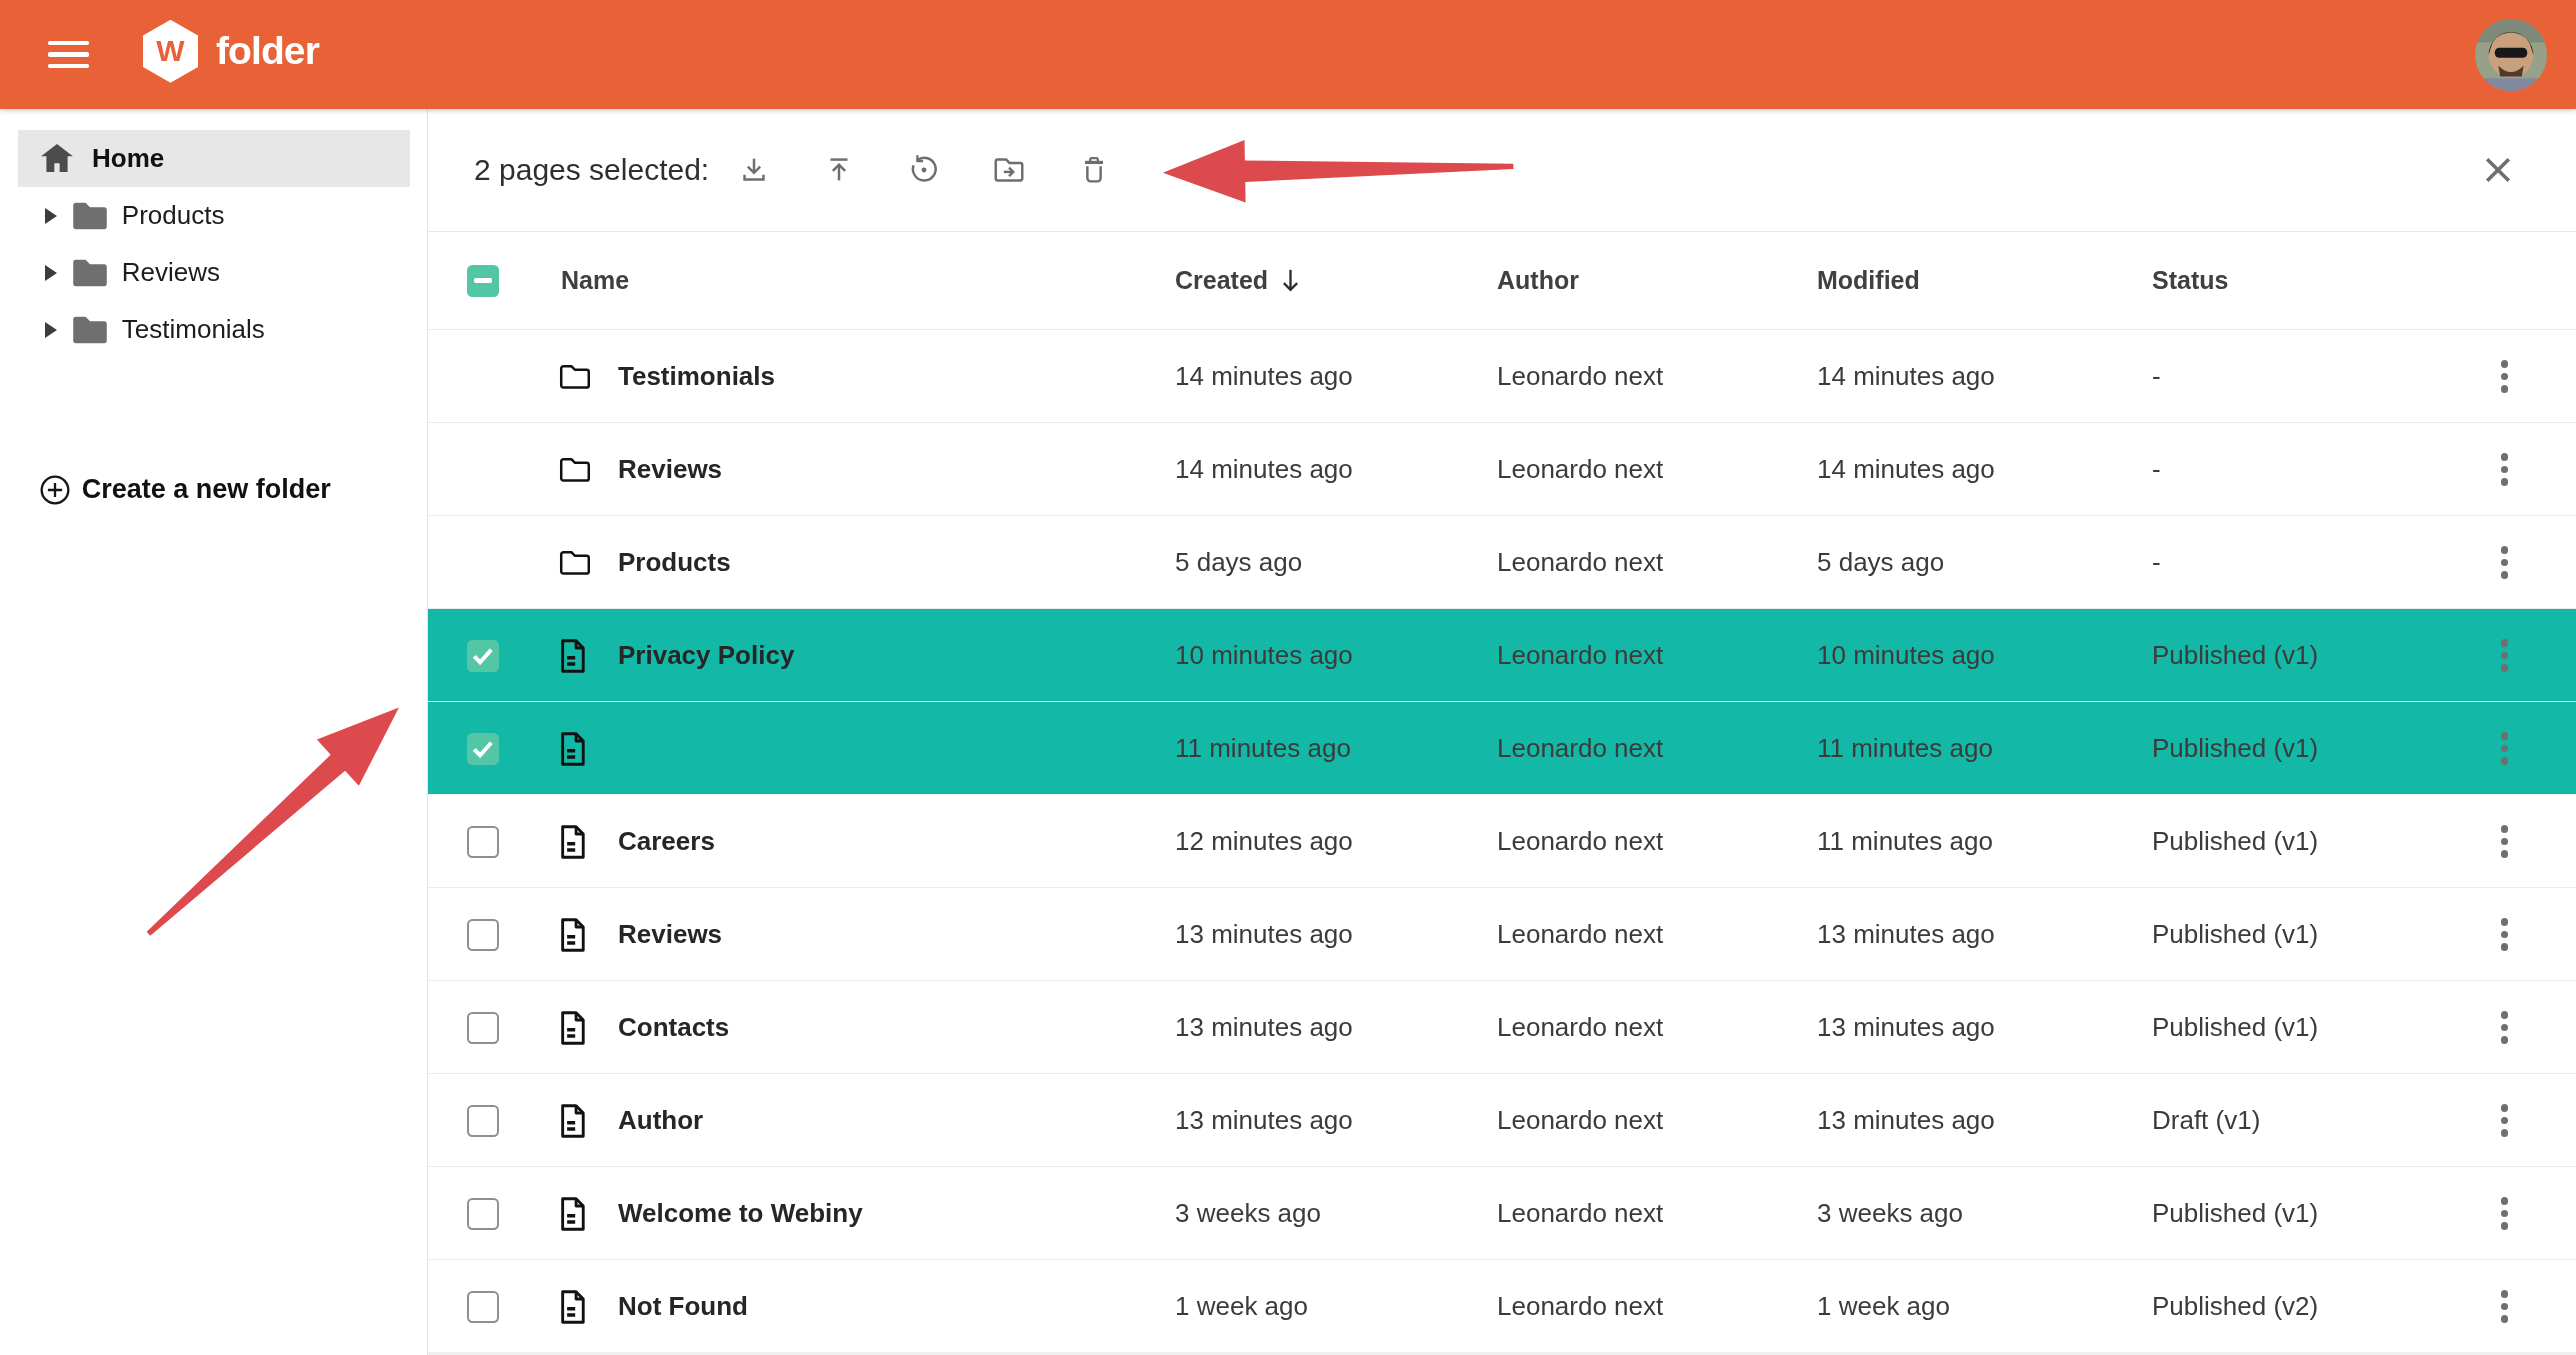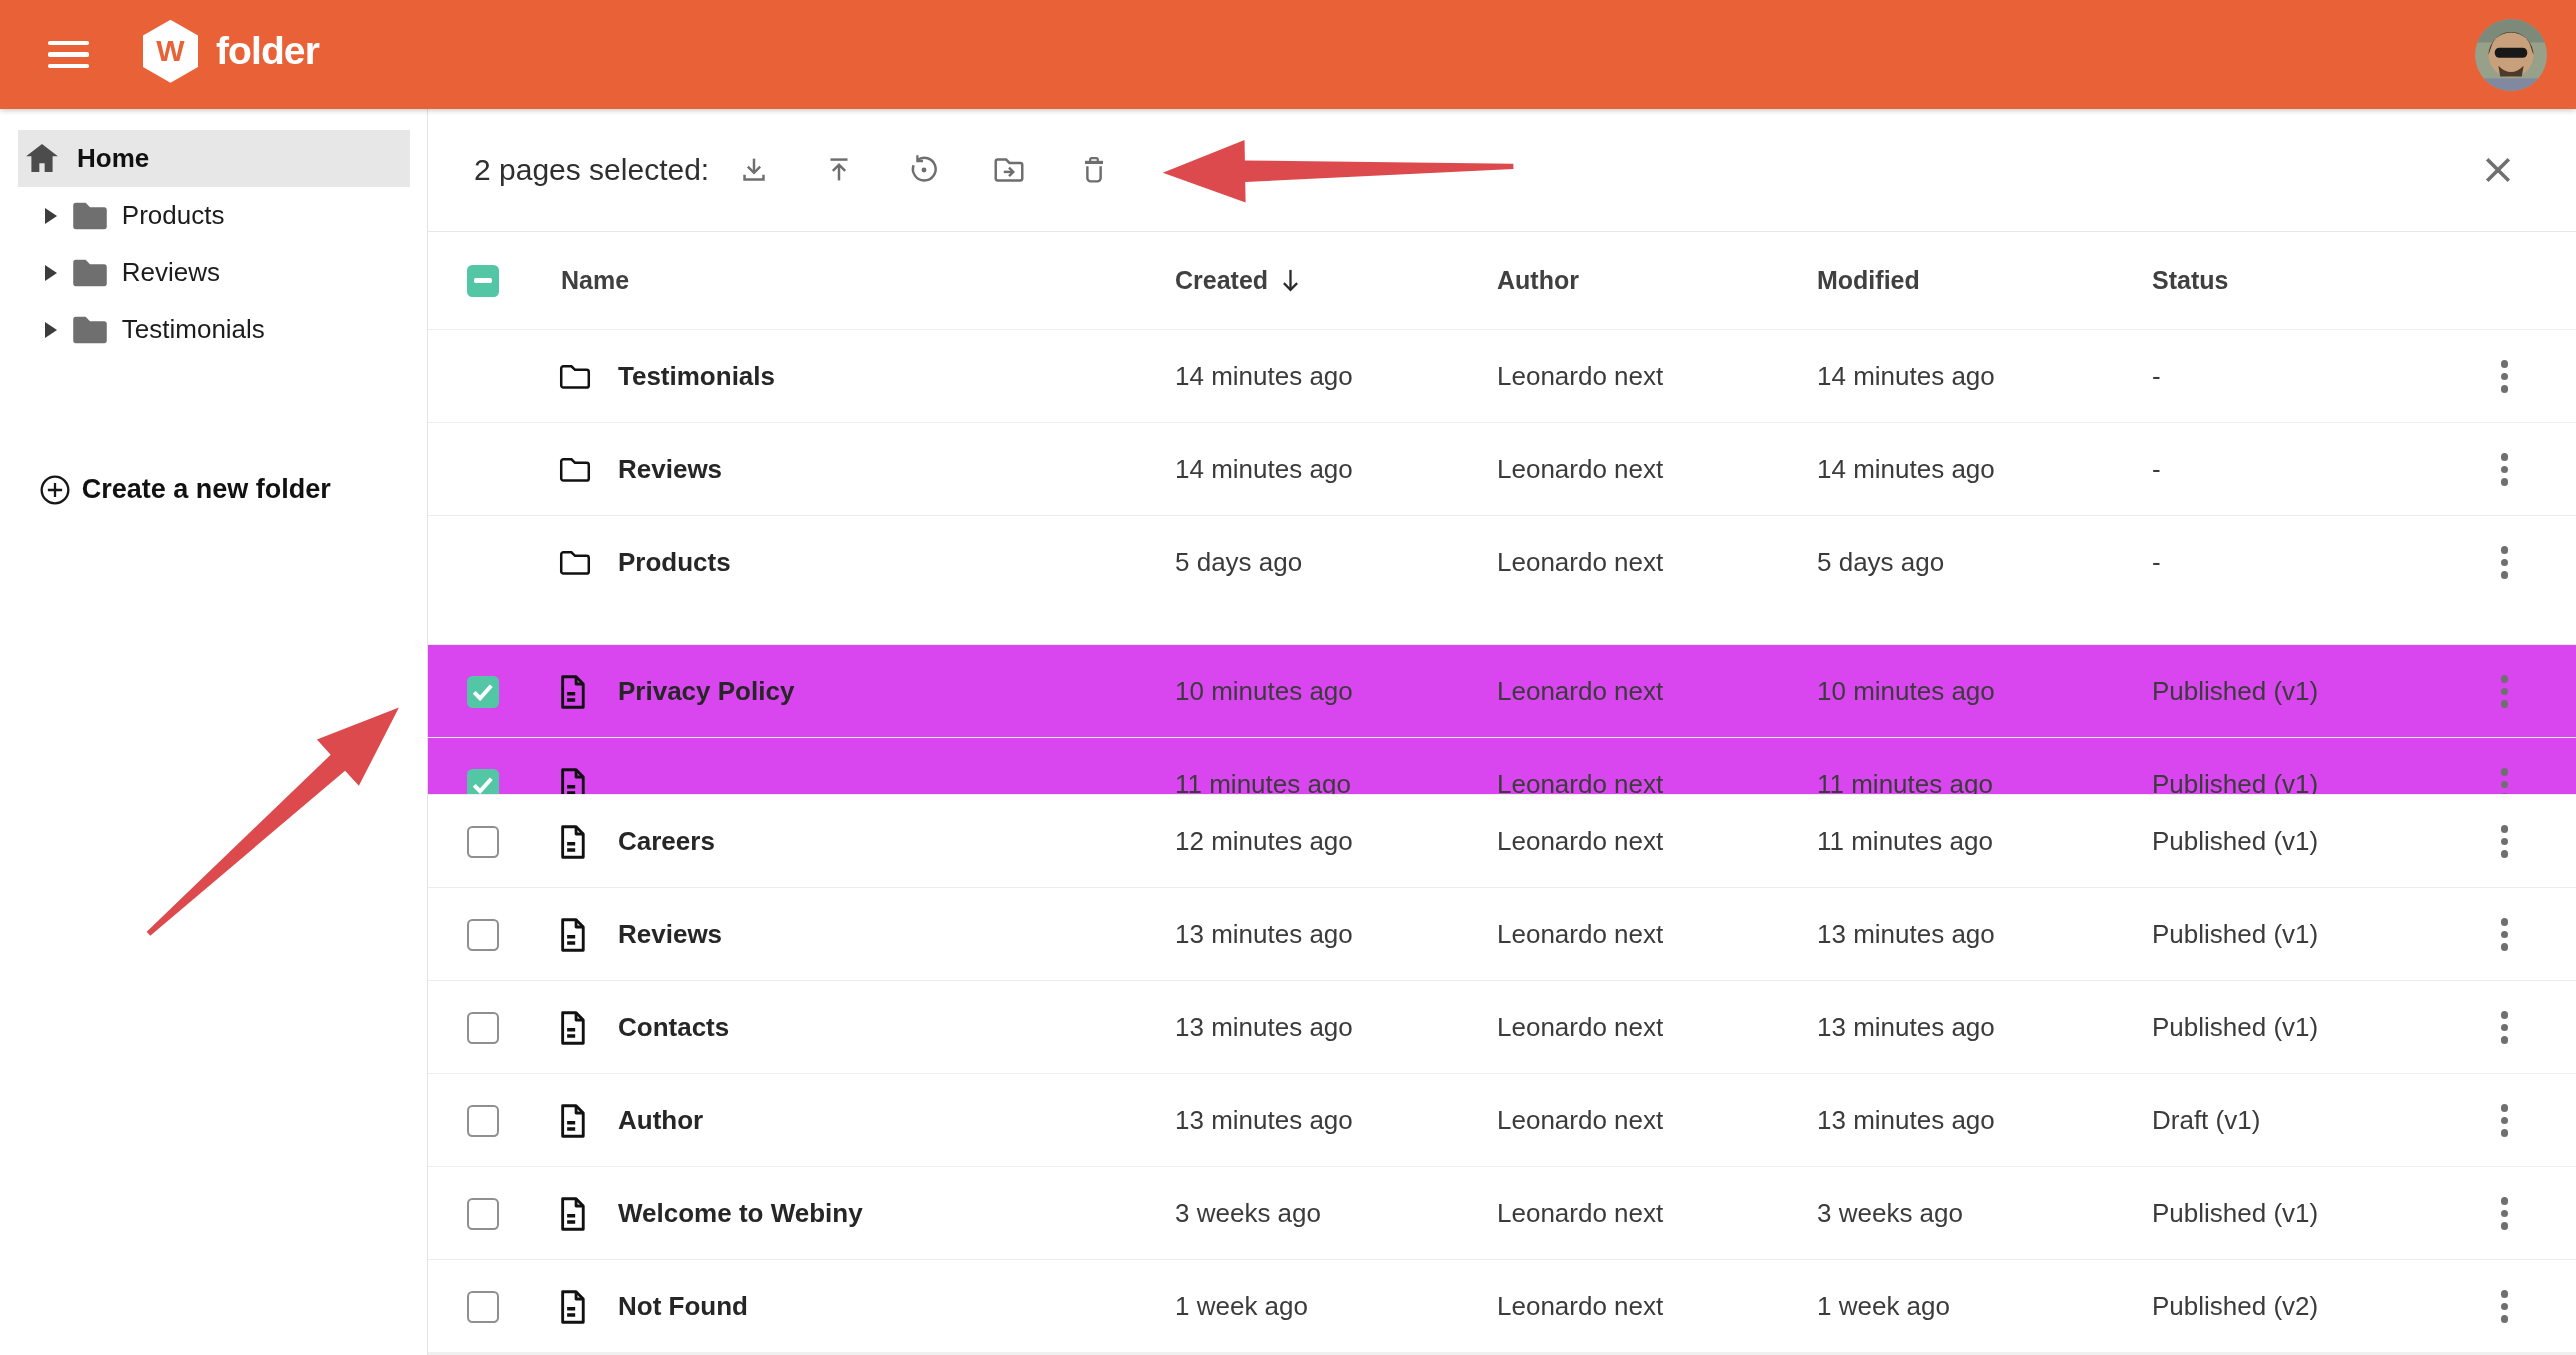--- a/index.html
+++ b/index.html
@@ -11,21 +11,21 @@
   .hamburger { position:absolute; left:48px; top:34px; width:43px; height:41px; display:flex; flex-direction:column; justify-content:center; gap:7.2px; cursor:pointer; }
   .hamburger span { display:block; width:41px; height:4.5px; background:#fff; border-radius:1.8px; }
   .brand { position:absolute; left:143px; top:19.7px; display:flex; align-items:center; gap:18px; }
   .hexagon { width:55px; height:63px; background:#fff; clip-path:polygon(50% 0,100% 25%,100% 75%,50% 100%,0 75%,0 25%); display:flex; align-items:center; justify-content:center; }
   .hexagon b { color:#e96237; font-size:30px; font-weight:700; }
   .wordmark { color:#fff; font-size:39px; font-weight:700; letter-spacing:-0.9px; }
   .avatar { position:absolute; right:29px; top:19px; width:72px; height:72px; border-radius:50%; overflow:hidden; cursor:pointer; }
 
   
   .sidebar { position:absolute; left:0; top:109px; width:428px; height:1247px; background:#fff; border-right:1.8px solid #e3e3e3; z-index:2; }
-  .side-home { position:absolute; left:18px; top:20.6px; width:392px; height:57px; background:#e7e7e7; display:flex; align-items:center; gap:18px; padding-left:7px; cursor:pointer; }
+  .side-home { position:absolute; left:18px; top:20.6px; width:392px; height:57px; background:#e7e7e7; display:flex; align-items:center; gap:18px; padding-left:22px; cursor:pointer; }
   .side-home .lbl { font-size:26px; font-weight:700; color:#111; }
   .tree-item { position:absolute; left:0; width:428px; height:57px; display:flex; align-items:center; cursor:pointer; }
   .tree-item .caret { width:0; height:0; border-left:12.5px solid #3c3c3c; border-top:8px solid transparent; border-bottom:8px solid transparent; margin-left:45px; }
   .tree-item .f-icon { margin-left:14.3px; }
   .tree-item .lbl { font-size:26px; color:#1c1c1c; margin-left:12.5px; }
   .create-folder { position:absolute; left:39px; top:365px; height:57px; display:flex; align-items:flex-start; gap:10.7px; cursor:pointer; }
   .create-folder .lbl { font-size:27px; font-weight:700; color:#111; }
 
   
   .main { position:absolute; left:428px; top:109px; width:2148px; height:1247px; background:#fff; }
@@ -35,21 +35,21 @@
   .tb-actions { position:absolute; left:308px; top:0; height:121px; display:flex; align-items:center; gap:49px; }
   .tb-btn { width:36px; height:36px; display:flex; align-items:center; justify-content:center; cursor:pointer; }
   .close-btn { position:absolute; left:2052px; top:43px; width:36px; height:36px; cursor:pointer; }
 
   .thead { position:absolute; left:0; top:123px; width:2148px; height:97px; background:#fff; }
   .th { position:absolute; top:0; height:97px; display:flex; align-items:center; font-size:25px; font-weight:700; color:#404040; }
   .sort-arrow { margin-left:10.7px; }
 
   .rows { position:absolute; left:0; top:220px; width:2148px; }
   .row { position:absolute; left:0; width:2148px; height:93px; border-top:1.8px solid #ededed; background:#fff; cursor:pointer; }
-  .row.selected { background:#d946ef;margin-top:36px; }
+  .row.selected { background:#14b8a6; }
   .cell { position:absolute; top:0; height:93px; display:flex; align-items:center; font-size:26px; color:#3b3b3b; }
   .c-check { left:39px; width:47px; justify-content:flex-start; }
   .c-icon  { left:131px; width:50px; }
   .c-name  { left:190px; font-weight:700; color:#262626; }
   .c-created  { left:747px; }
   .c-author   { left:1069px; }
   .c-modified { left:1389px; }
   .c-status   { left:1724px; }
   .c-kebab { left:2055px; width:43px; justify-content:center; cursor:pointer; }
 

